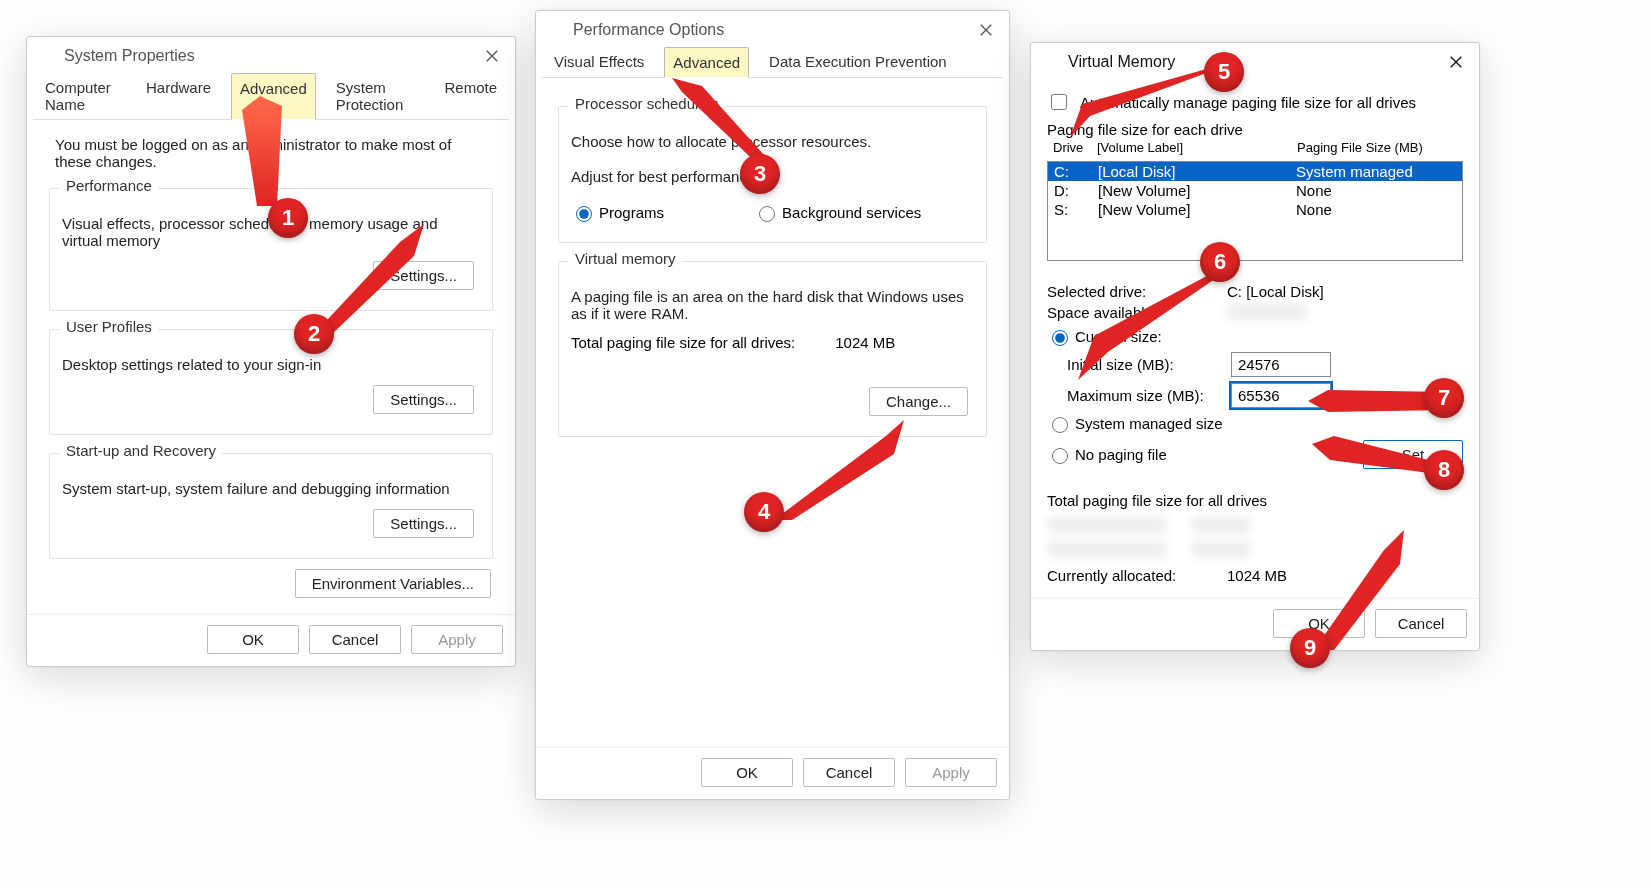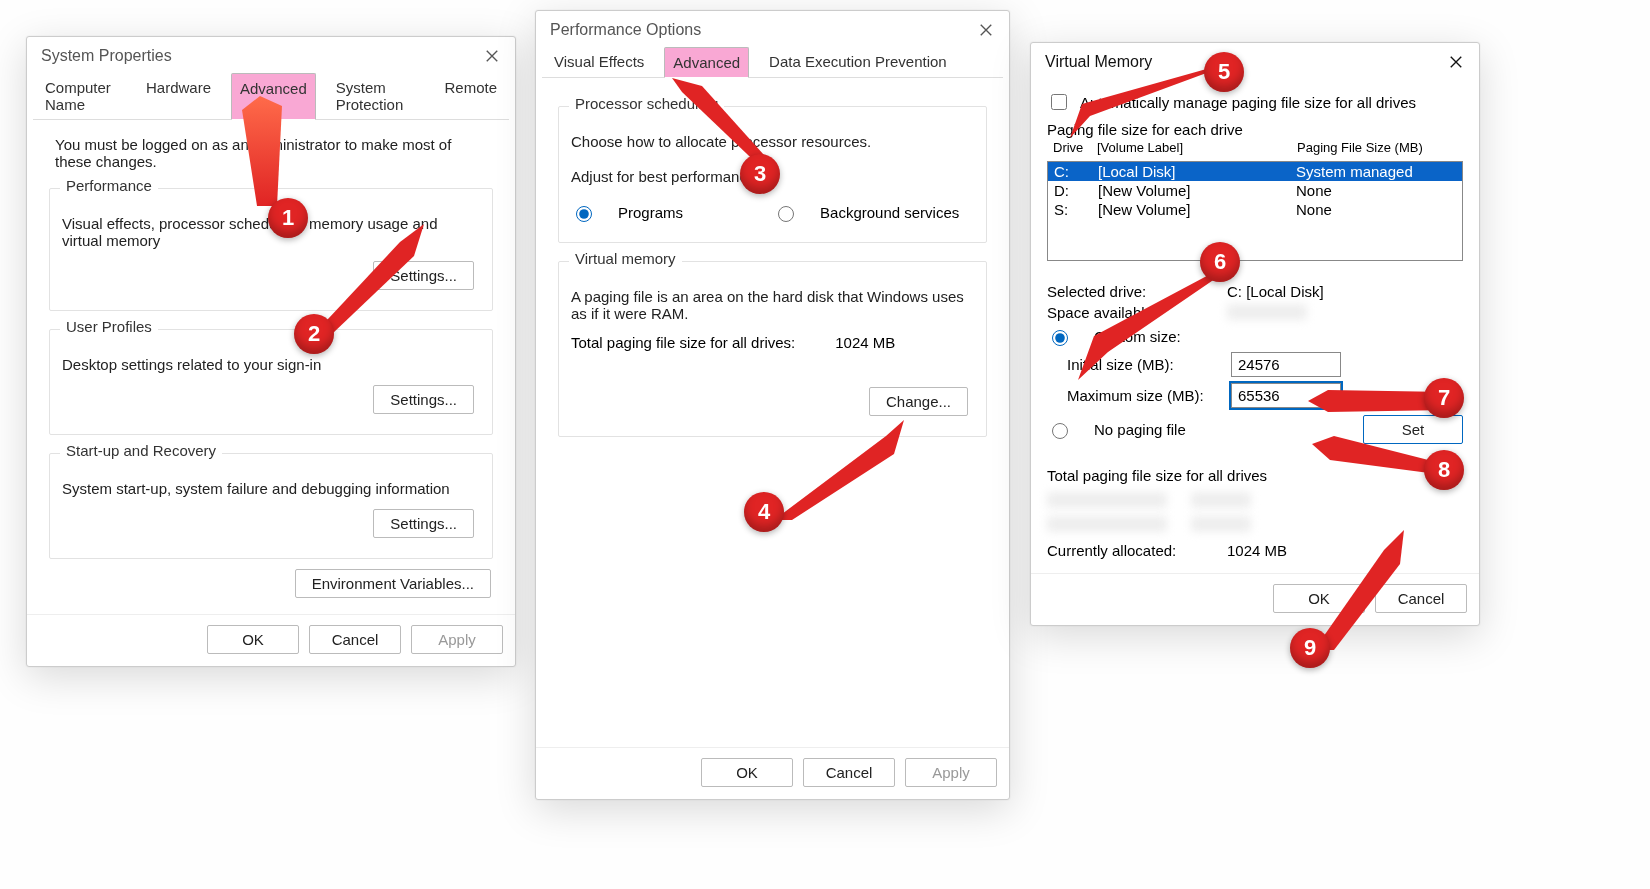--- a/index.html
+++ b/index.html
@@ -2,51 +2,51 @@
 <html><head>
 <meta charset="utf-8">
 <style>
   * { box-sizing: border-box; font-family: "Segoe UI", -apple-system, sans-serif; }
   body { margin: 0; width: 1650px; height: 889px; background: #fefefe; position: relative; }
   .dialog {
     position: absolute; background: #fff; border: 1px solid #ccc;
     box-shadow: 0 10px 40px rgba(0,0,0,0.15), 0 0 0 1px rgba(0,0,0,0.02);
     border-radius: 3px;
   }
-  .titlebar { display: flex; align-items: center; justify-content: space-between; padding: 10px 14px 8px 14px; }
+  .titlebar { display: flex; align-items: center; justify-content: space-between; padding: 10px 14px 8px 14px; margin-left: 23px; }
   .titlebar-text { font-size: 16px; color: #555; }
   .close-x { width: 18px; height: 18px; display: flex; align-items: center; justify-content: center; cursor: pointer; color: #444; }
   .close-x svg { width: 14px; height: 14px; }
   .tabs { display: flex; gap: 12px; padding: 0 10px; font-size: 15px; color: #333; }
   .tab { padding: 6px 8px; cursor: pointer; }
-  .tab.active { border: 1px solid #bbb; border-bottom: 1px solid #fff; border-radius: 2px 2px 0 0; margin-bottom: -1px; background: #f9a8d4; }
+  .tab.active { border: 1px solid #bbb; border-bottom: 1px solid #fff; border-radius: 2px 2px 0 0; margin-bottom: -1px; background: #fef9c3; }
   .tabpanel { border-top: 1px solid #ddd; margin: 0 6px; padding: 10px 12px; }
   .msg { font-size: 15px; color: #222; margin: 6px 6px 14px 10px; }
   .group { position: relative; border: 1px solid #e2e2e2; border-radius: 2px; margin: 18px 4px 10px 4px; padding: 26px 12px 14px 12px; }
   .group-title { position: absolute; top: -12px; left: 10px; background: #fff; padding: 0 6px; font-size: 15px; color: #333; }
   .group-desc { font-size: 15px; color: #222; margin-bottom: 12px; }
   .btn { border: 1px solid #bbb; background: #fff; font-size: 15px; padding: 5px 16px; cursor: pointer; border-radius: 2px; color: #222; }
   .btn[disabled] { color: #999; cursor: default; }
   .btn-row { display: flex; justify-content: flex-end; gap: 10px; margin: 6px 6px 6px 0; }
   .bottom-bar { display: flex; justify-content: flex-end; gap: 10px; padding: 10px 12px 12px 0; border-top: 1px solid #eee; }
   .bottom-bar .btn { min-width: 92px; text-align: center; }
-  .radio-row { display: flex; align-items: center; gap: 23px; font-size: 15px; margin: 6px 0; }
+  .radio-row { display: flex; align-items: center; gap: 4px; font-size: 15px; margin: 6px 0; }
   input[type=radio] { width: 16px; height: 16px; accent-color: #0067c0; }
   input[type=checkbox] { width: 16px; height: 16px; }
   .kv { display: flex; gap: 40px; font-size: 15px; margin: 4px 0; }
   .drive-table { border: 1px solid #888; margin-top: 4px; font-size: 15px; }
   .drive-header { display: flex; padding: 2px 6px; }
   .drive-row { display: flex; padding: 1px 6px; }
   .drive-row.selected { background: #0a64c8; color: #fff; }
   .col-d { width: 44px; }
   .col-v { flex: 1; }
   .col-p { width: 160px; }
   .field-row { display: flex; align-items: center; gap: 12px; margin: 6px 0 6px 20px; font-size: 15px; }
   .field-row label { width: 152px; }
-  .txt { border: 1px solid #888; padding: 3px 6px; font-size: 15px; width: 110px; }
+  .txt { border: 1px solid #888; padding: 3px 6px; font-size: 15px; width: 100px; }
   .txt.focus { outline: 2px solid #0067c0; }
   .blurbox { display: inline-block; background: #eee; filter: blur(4px); height: 16px; width: 80px; border-radius: 2px; }
   .blurbox.w2 { width: 120px; }
   .blurbox.w3 { width: 60px; }
   .annot-dot {
     position: absolute; width: 40px; height: 40px; background: #e02424; border-radius: 50%;
     color: #fff; font-size: 22px; font-weight: 600; display: flex; align-items: center; justify-content: center;
     box-shadow: inset 0 -6px 10px rgba(0,0,0,0.25), 0 2px 6px rgba(0,0,0,0.3);
     z-index: 50;
   }
@@ -218,20 +218,24 @@
     </label>
     <div class="field-row">
       <label>Initial size (MB):</label>
       <input class="txt" value="24576" style="">
     </div>
     <div class="field-row">
       <label>Maximum size (MB):</label>
       <input class="txt focus" value="65536" style="">
     </div>
 
+    <label class="radio-row">
+      <input type="radio" name="pgopt" style="">
+      <span>System managed size</span>
+    </label>
     <div style="display:flex; align-items:center; justify-content:space-between;">
       <label class="radio-row">
         <input type="radio" name="pgopt" style="">
         <span>No paging file</span>
       </label>
       <button class="btn" style="min-width:100px; border-color:#0067c0;">Set</button>
     </div>
 
     <div style="font-size:15px; margin-top:22px;">Total paging file size for all drives</div>
     <div style="display:flex; gap:24px; margin-top:8px;">

